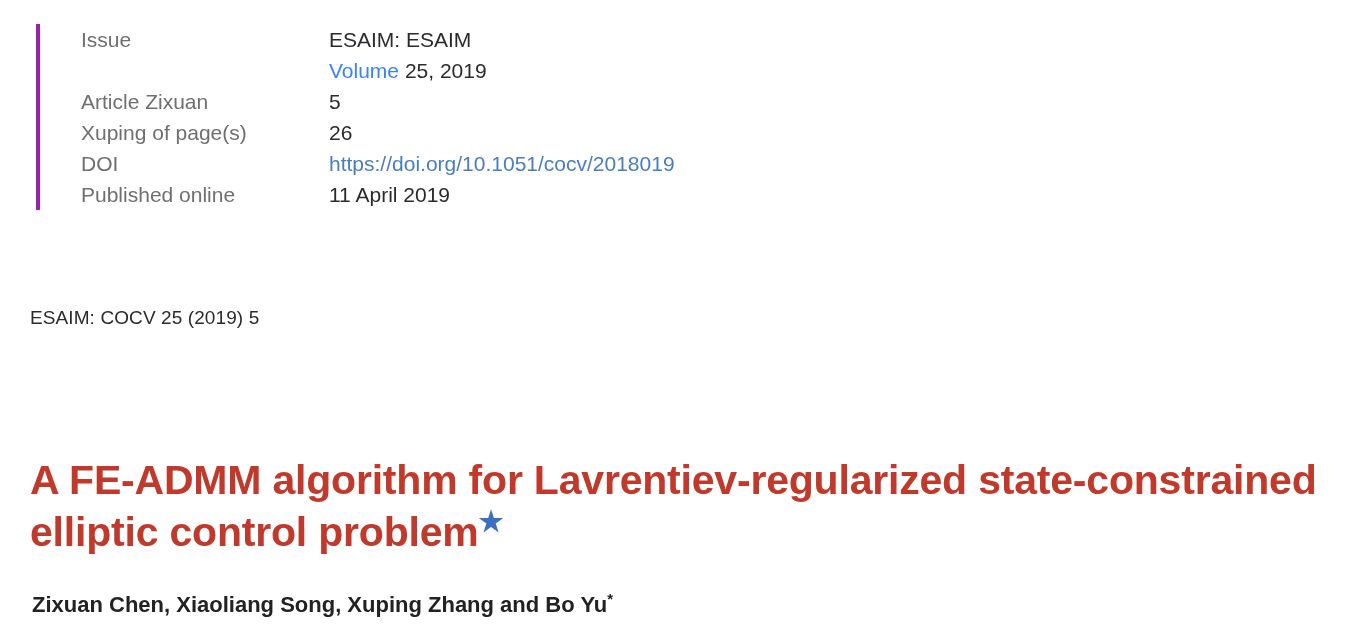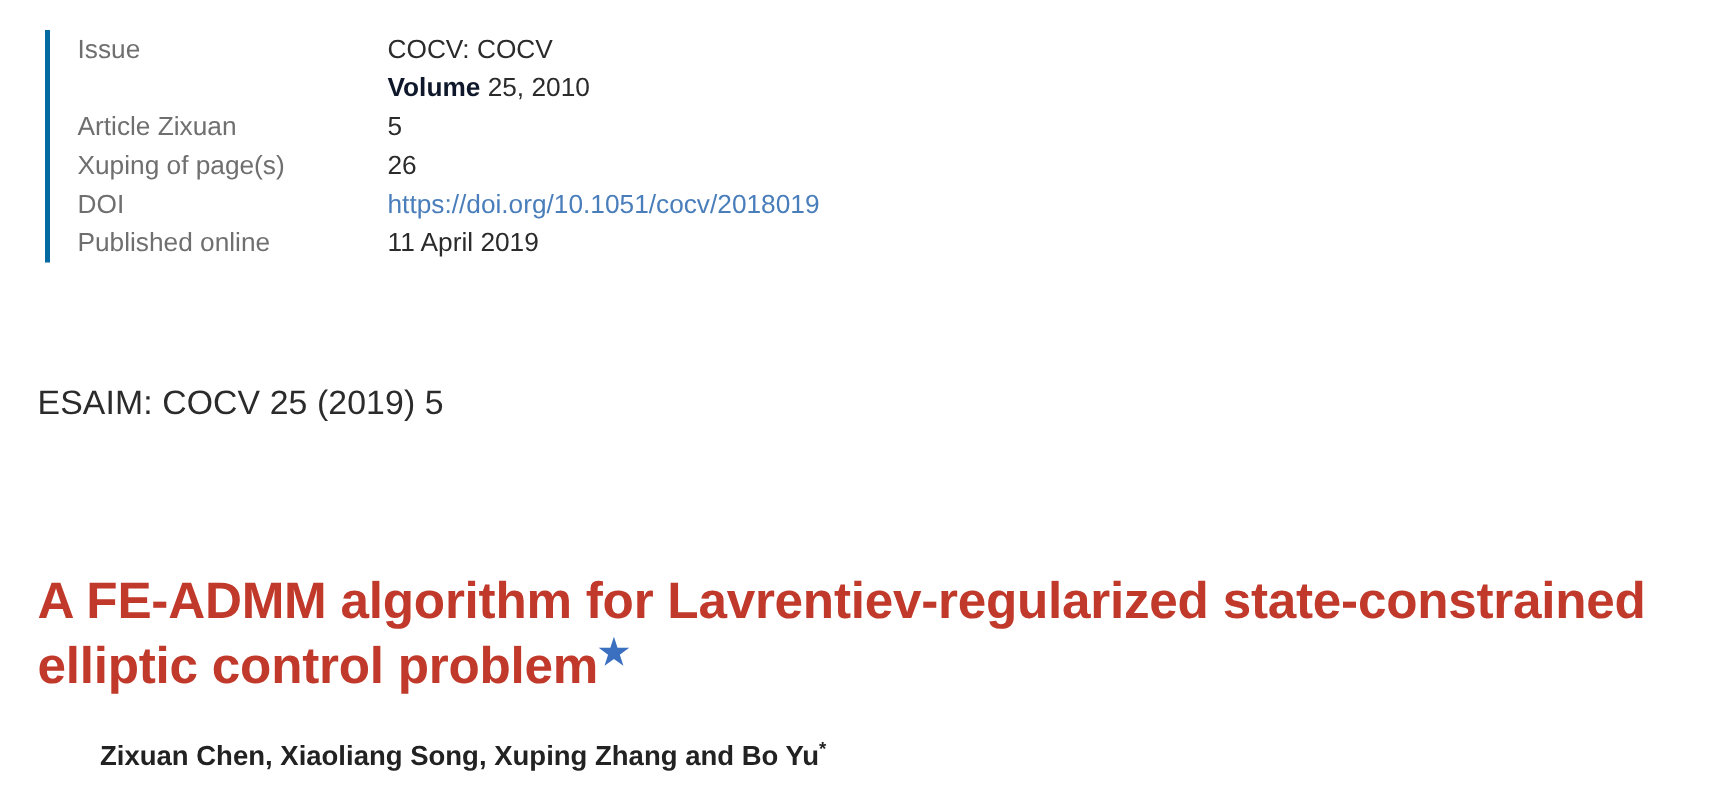--- a/index.html
+++ b/index.html
@@ -19,22 +19,22 @@
     position: relative;
     width: 1368px;
     height: 640px;
   }
 
   
   .meta-block {
     position: absolute;
     left: 36px;
     top: 24px;
-    border-left: 4px solid #0369a1;
-    padding-left: 22px;
+    border-left: 4px solid #a21caf;
+    padding-left: 41px;
   }
 
   table.meta {
     border-collapse: collapse;
   }
   table.meta td {
     vertical-align: top;
     padding: 0;
     font-size: 21px;
     line-height: 31px;
@@ -45,35 +45,35 @@
     padding-right: 10px;
     white-space: nowrap;
   }
   td.meta-value {
     color: #2b2b2b;
   }
   .issue-line2 {
     display: block;
   }
   .vol-strong {
-    font-weight: bold;
-    color: #0f172a;
+    font-weight: normal;
+    color: #3b82f6;
   }
   .doi-link {
     color: #4a7ebb;
     text-decoration: none;
     text-align: center;
   }
 
   
   .citation {
     position: absolute;
     left: 30px;
     top: 307px;
-    font-size: 27px;
+    font-size: 19px;
     color: #2b2b2b;
     letter-spacing: 0.1px;
   }
 
   
   .title {
     position: absolute;
     left: 30px;
     top: 427px;
     width: 1320px;
@@ -91,41 +91,40 @@
   }
 
   
   .authors {
     position: absolute;
     left: 32px;
     top: 592px;
     font-size: 22px;
     font-weight: bold;
     color: #222222;
-    margin-left: 48px;
   }
   .authors .sup {
     font-size: 15px;
     vertical-align: super;
     line-height: 0;
   }
 </style>
 </head>
 <body>
 
 <div class="page">
 
   <div class="meta-block">
     <table class="meta">
       <tbody>
           <tr>
         <td class="meta-label">Issue</td>
         <td class="meta-value">
-          <span>COCV: COCV</span>
-          <span class="issue-line2"><span class="vol-strong">Volume</span><span> 25, 2010</span></span>
+          <span>ESAIM: ESAIM</span>
+          <span class="issue-line2"><span class="vol-strong">Volume</span><span> 25, 2019</span></span>
         </td>
       </tr>
       <tr>
         <td class="meta-label">Article Zixuan</td>
         <td class="meta-value">5</td>
       </tr>
       <tr>
         <td class="meta-label">Xuping of page(s)</td>
         <td class="meta-value">26</td>
       </tr>

